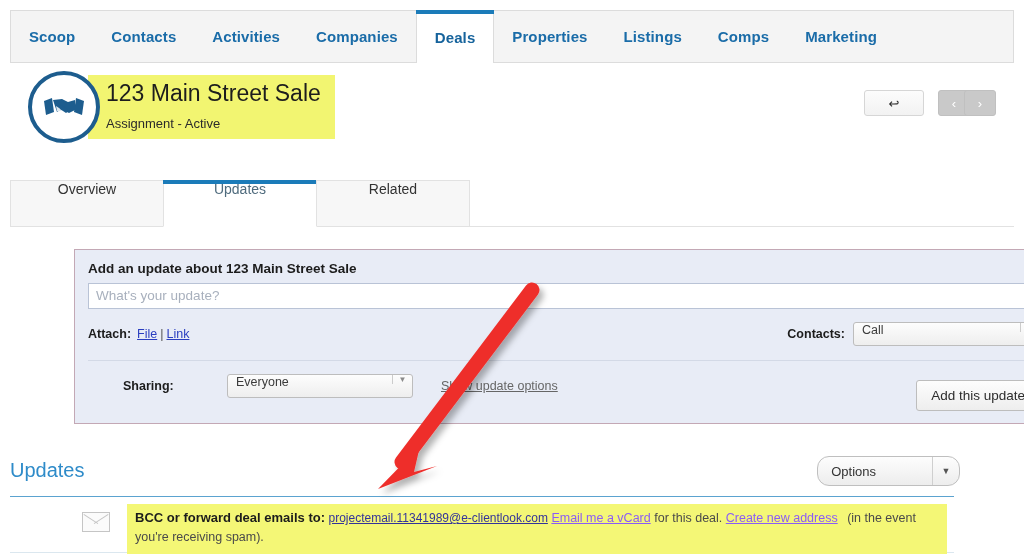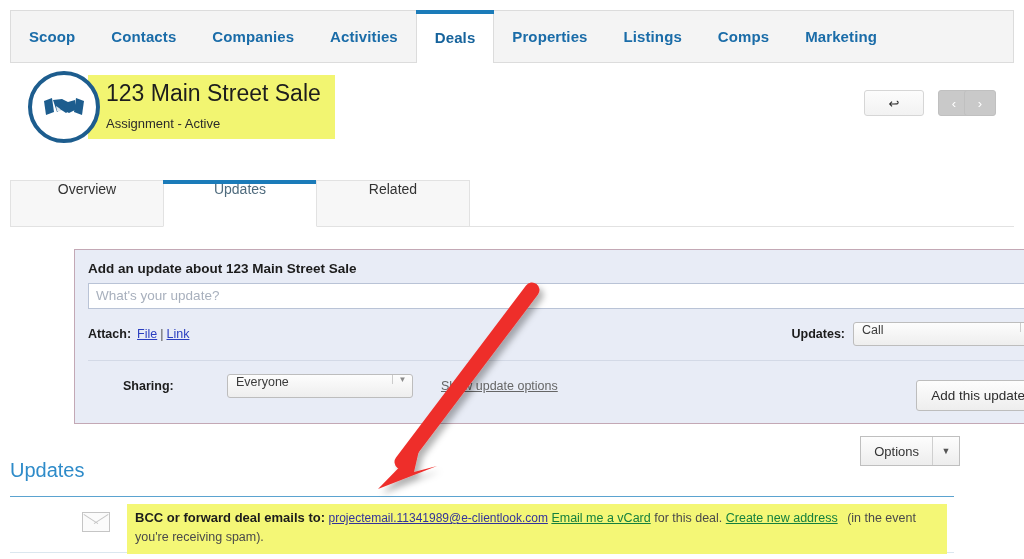--- a/index.html
+++ b/index.html
@@ -330,28 +330,29 @@
   .updates-rule {
     position: absolute;
     left: 10px;
     top: 496px;
     width: 944px;
     border-top: 1px solid #5ba3d0;
   }
   .options-btn {
     position: absolute;
     right: 64px;
-    top: 436px;
+    top: 456px;
     display: flex;
     align-items: stretch;
     background: linear-gradient(#fdfdfd, #ededed);
     border: 1px solid #bfbfbf;
-    border-radius: 0;
+    border-radius: 12px;
     height: 28px;
     cursor: pointer;
+    gap: 43px;
   }
   .options-btn .opt-label {
     display: flex;
     align-items: center;
     padding: 0 13px;
     font-size: 13px;
     color: #333333;
   }
   .options-btn .opt-arrow {
     width: 26px;
@@ -413,21 +414,21 @@
   .bcc-text a {
     color: #3c3c9c;
     text-decoration: underline;
     cursor: pointer;
   }
   .bcc-text a.bcc-email {
     color: #33339a;
     font-size: 12px;
   }
   .bcc-text a.plain-link {
-    color: #15803d;
+    color: #8b5cf6;
   }
 
   
   .arrow-overlay {
     position: absolute;
     left: 0; top: 0;
     width: 1024px; height: 559px;
     pointer-events: none;
   }
 </style>
@@ -436,24 +437,24 @@
 
 <div class="topnav-wrap">
   <div class="topnav">
     <div class="topnav-item">
         <span>Scoop</span>
       </div>
     <div class="topnav-item">
         <span>Contacts</span>
       </div>
     <div class="topnav-item">
+        <span>Activities</span>
+      </div>
+    <div class="topnav-item">
         <span>Companies</span>
-      </div>
-    <div class="topnav-item">
-        <span>Activities</span>
       </div>
     <div class="topnav-item active">
         <span>Deals</span>
       </div>
     <div class="topnav-item">
         <span>Properties</span>
       </div>
     <div class="topnav-item">
         <span>Listings</span>
       </div>
@@ -508,21 +509,21 @@
   <textarea class="update-textarea" placeholder="What's your update?" style=""></textarea>
 
   <div class="panel-row-attach">
     <div class="attach-left">
       <span class="attach-label">Attach:</span>
       <span class="attach-links">
         <a>File</a><span style="margin:0 3px;">|</span><a>Link</a>
       </span>
     </div>
     <div class="cat-group">
-      <span class="cat-label">Updates:</span>
+      <span class="cat-label">Contacts:</span>
       <div class="select-box cat-select">
         <span class="sel-value">Call</span>
         <span class="sel-arrow">▼</span>
       </div>
     </div>
   </div>
 
   <div class="panel-divider"></div>
 
   <div class="panel-row-share">

